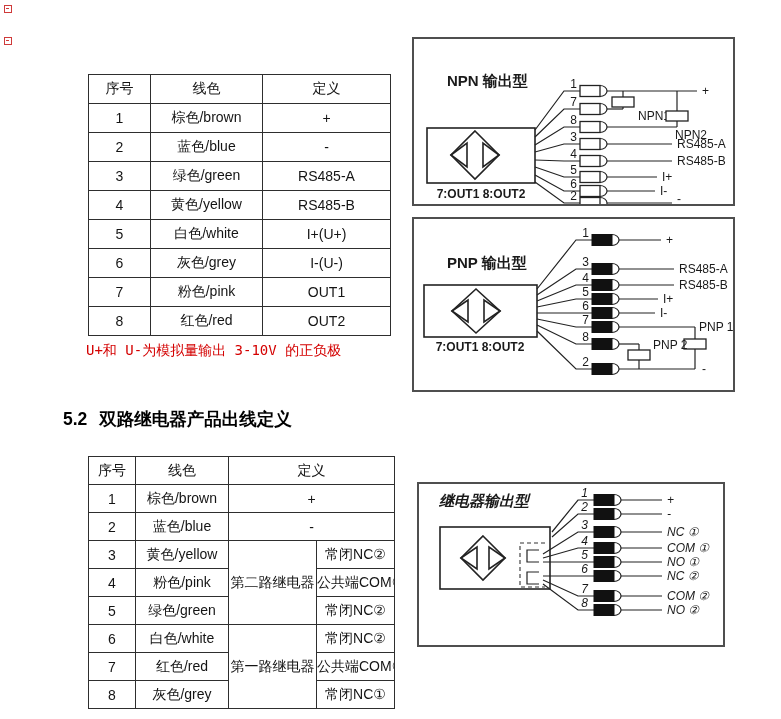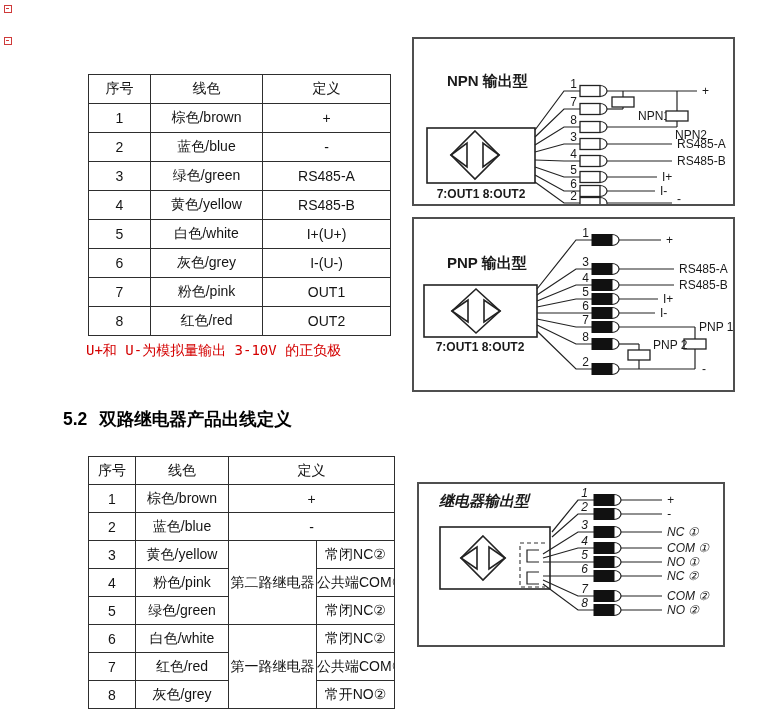--- a/index.html
+++ b/index.html
@@ -163,21 +163,21 @@
     <td>常闭NC②</td>
   </tr>
   <tr>
     <td>7</td>
     <td>红色/red</td>
     <td>公共端COM②</td>
   </tr>
   <tr>
     <td>8</td>
     <td>灰色/grey</td>
-    <td>常开NO②</td>
+    <td>常闭NC①</td>
   </tr>
 </tbody>
   </table>
 
 <div id="npn-box" class="diag">
 <svg viewBox="0 0 319 165">
   <text class="dtitle" x="33" y="47">NPN 输出型</text>
   <g>
     <rect class="sensor" x="13" y="89" width="108" height="55"></rect>
     <polygon class="sensor" points="61,92 85,116 61,140 37,116"></polygon>

